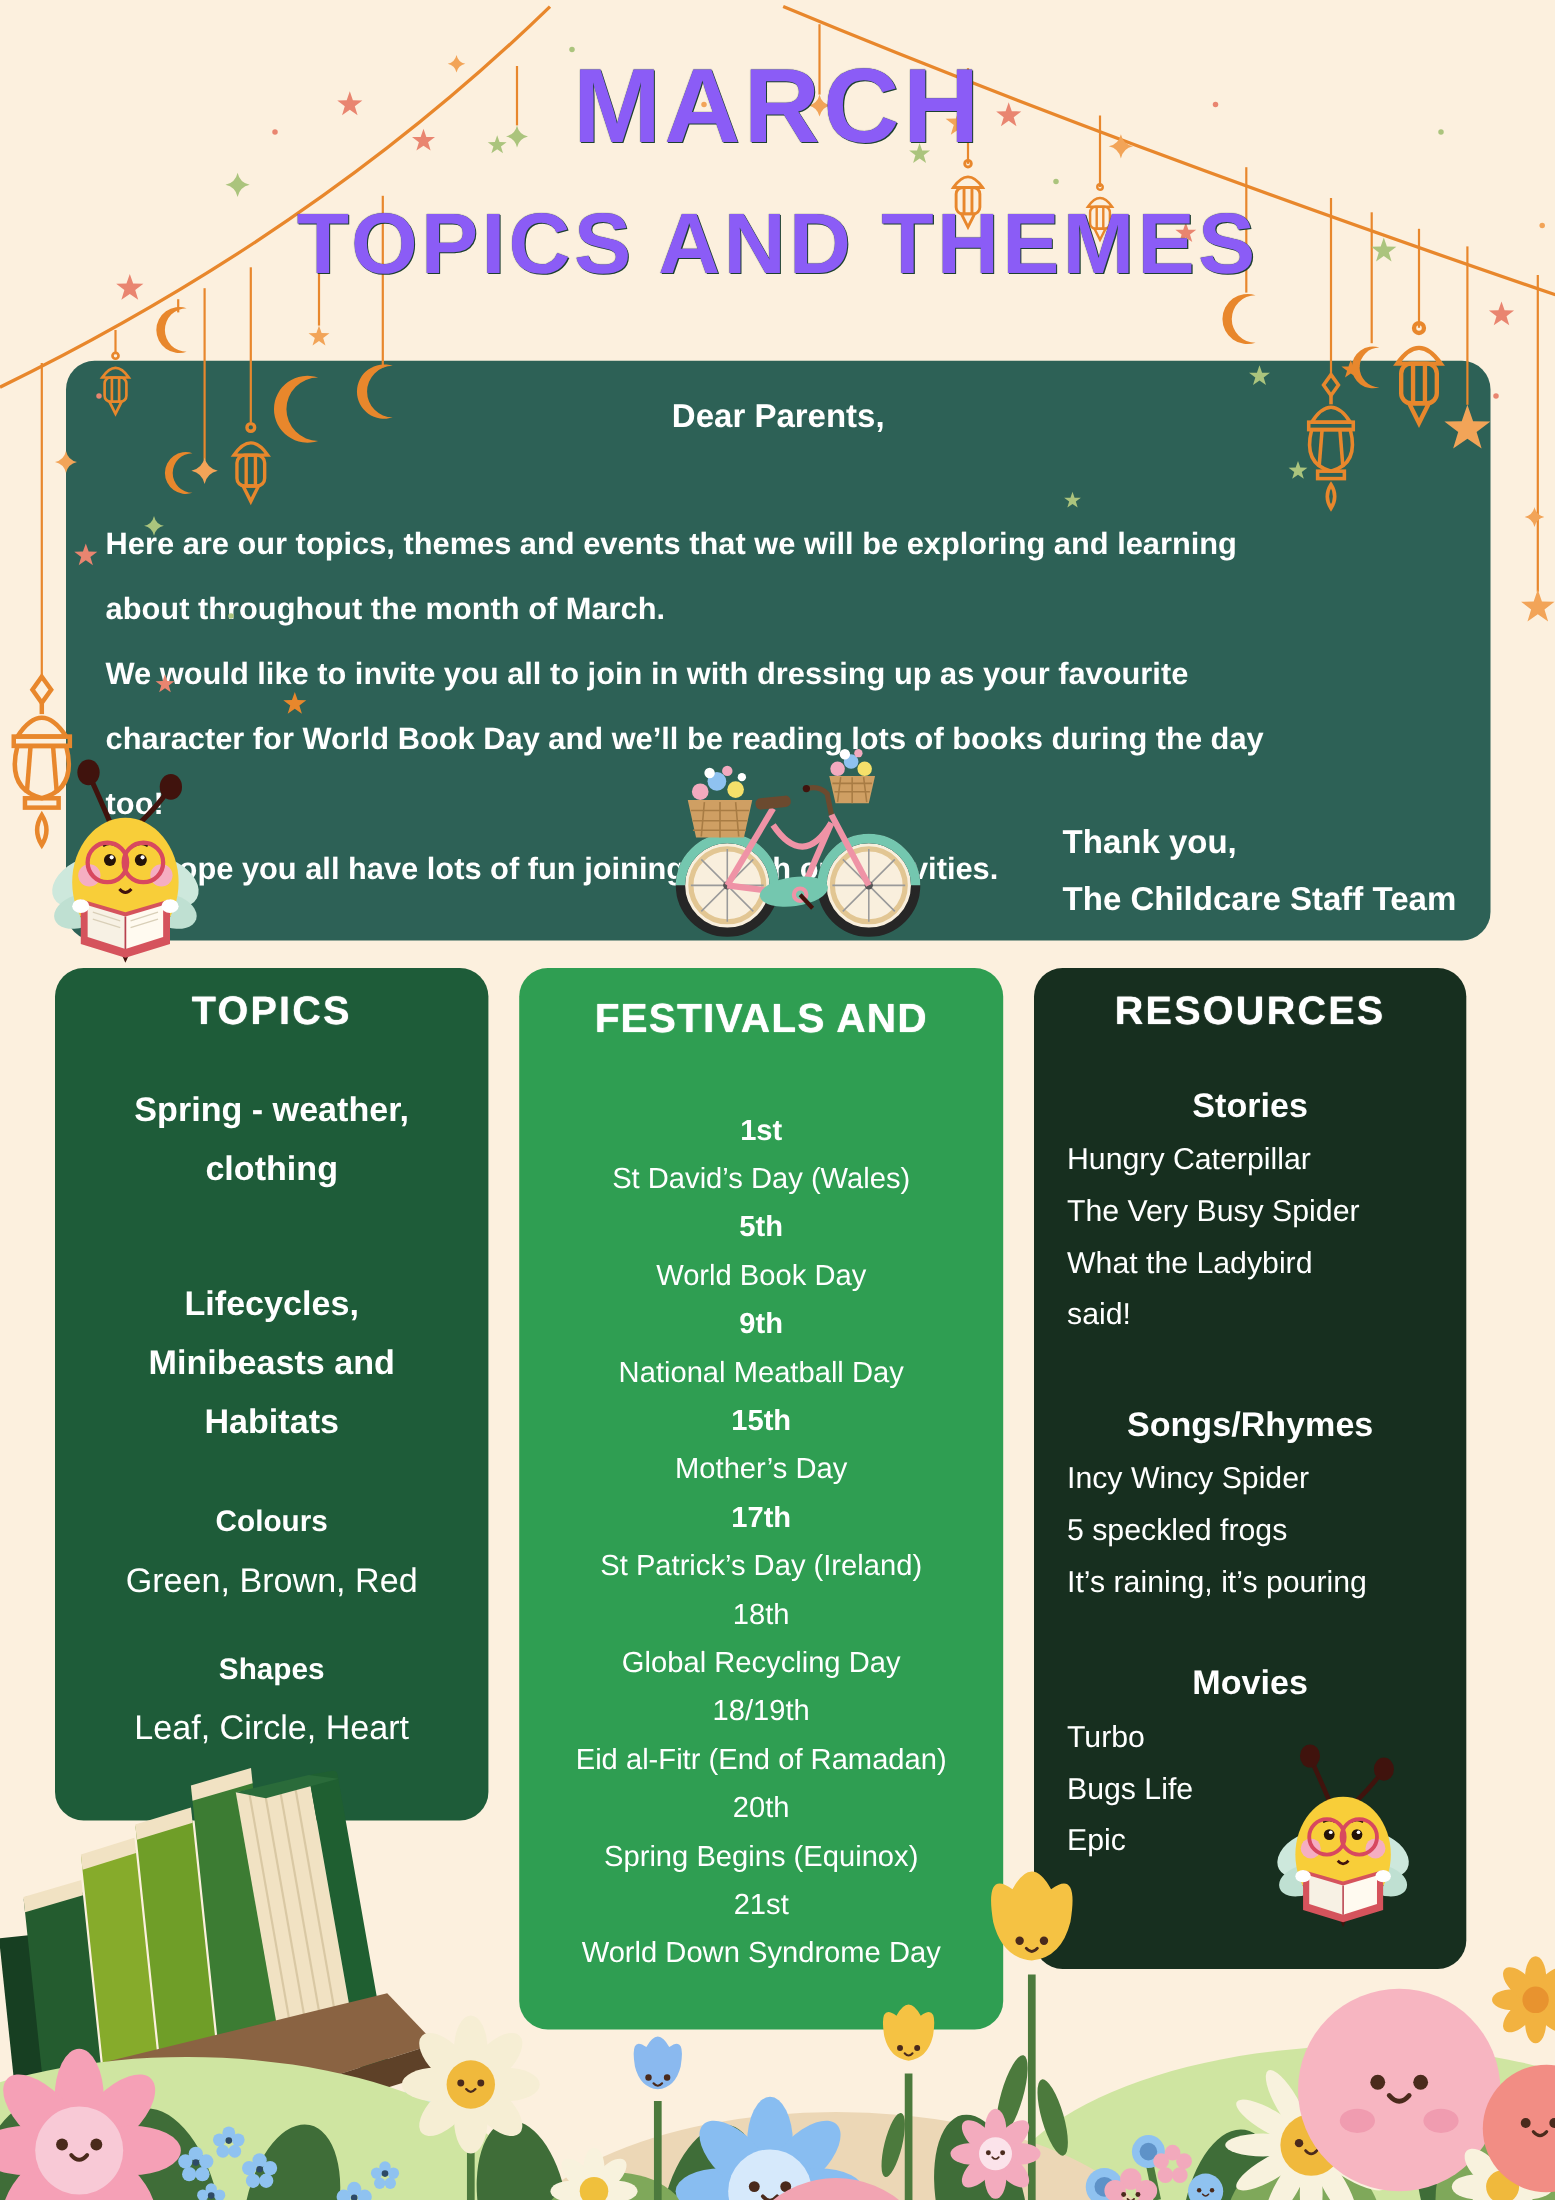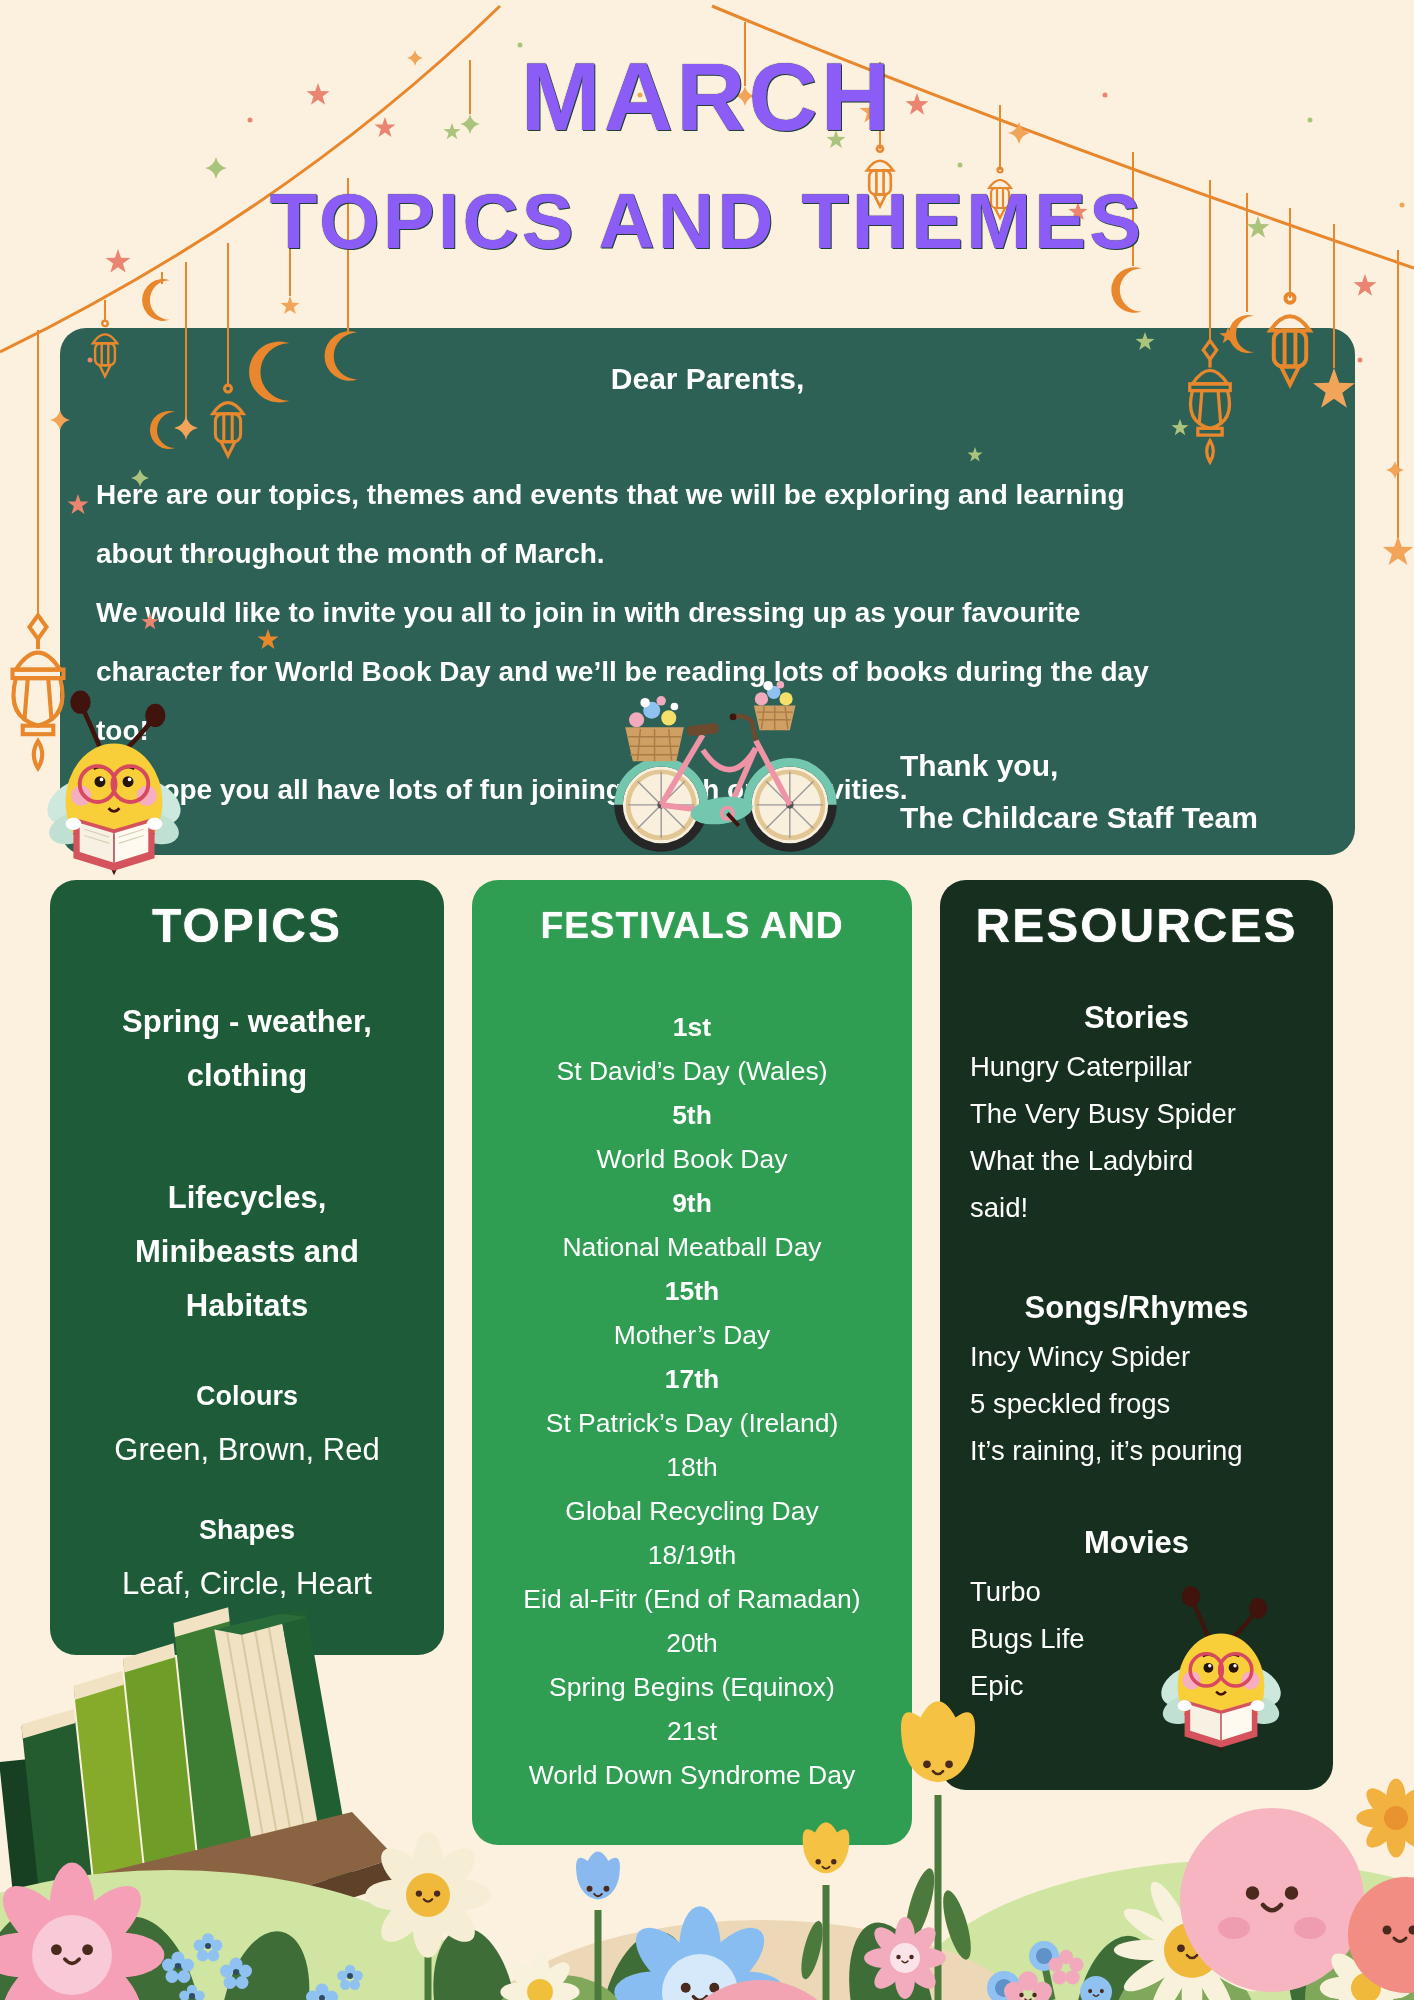--- a/index.html
+++ b/index.html
@@ -15,24 +15,24 @@
   .panel{position:absolute;border-radius:26px;color:#fff;box-sizing:border-box;z-index:1;}
   .letter-panel{left:60px;top:328px;width:1295px;height:527px;background:#2d6156;}
   .col-topics{left:50px;top:880px;width:394px;height:775px;background:#1e5c39;text-align:center;}
   .col-festivals{left:472px;top:880px;width:440px;height:965px;background:#2f9e52;text-align:center;}
   .col-resources{left:940px;top:880px;width:393px;height:910px;background:#172f1f;}
   
   .salutation{position:absolute;top:34px;left:0;width:100%;text-align:center;
         font-size:30px;font-weight:700;}
   .letter-body{position:absolute;top:118px;left:36px;width:1252px;font-size:28px;font-weight:700;
         line-height:59px;white-space:pre-line;margin-top:19px;}
-  .signoff{position:absolute;left:840px;top:412px;font-size:30px;font-weight:700;line-height:52px;}
+  .signoff{position:absolute;left:906px;top:412px;font-size:30px;font-weight:700;line-height:52px;}
   .bike{position:absolute;left:548px;top:352px;width:235px;height:175px;}
   
-  .col-title{font-size:48px;font-weight:700;letter-spacing:2px;margin-top:18px;
+  .col-title{font-size:36px;font-weight:700;letter-spacing:2px;margin-top:18px;
         text-shadow:0 0 1px #fff;}
   .col-festivals .col-title{font-size:37px;line-height:47px;margin-top:22px;letter-spacing:1px;}
   .tp-block{font-size:31px;font-weight:700;line-height:54px;white-space:pre-line;}
   .tp-b1{margin-top:42px;} .tp-b2{margin-top:68px;}
   .tp-h{font-size:27px;font-weight:700;line-height:54px;}
   .tp-h1{margin-top:36px;} .tp-h2{margin-top:26px;}
   .tp-list{font-size:31px;line-height:54px;}
   .ev{margin-top:56px;}
   .ev-date,.ev-name{font-size:26.5px;line-height:44px;}
   .ev-date.bold{font-weight:700;}

